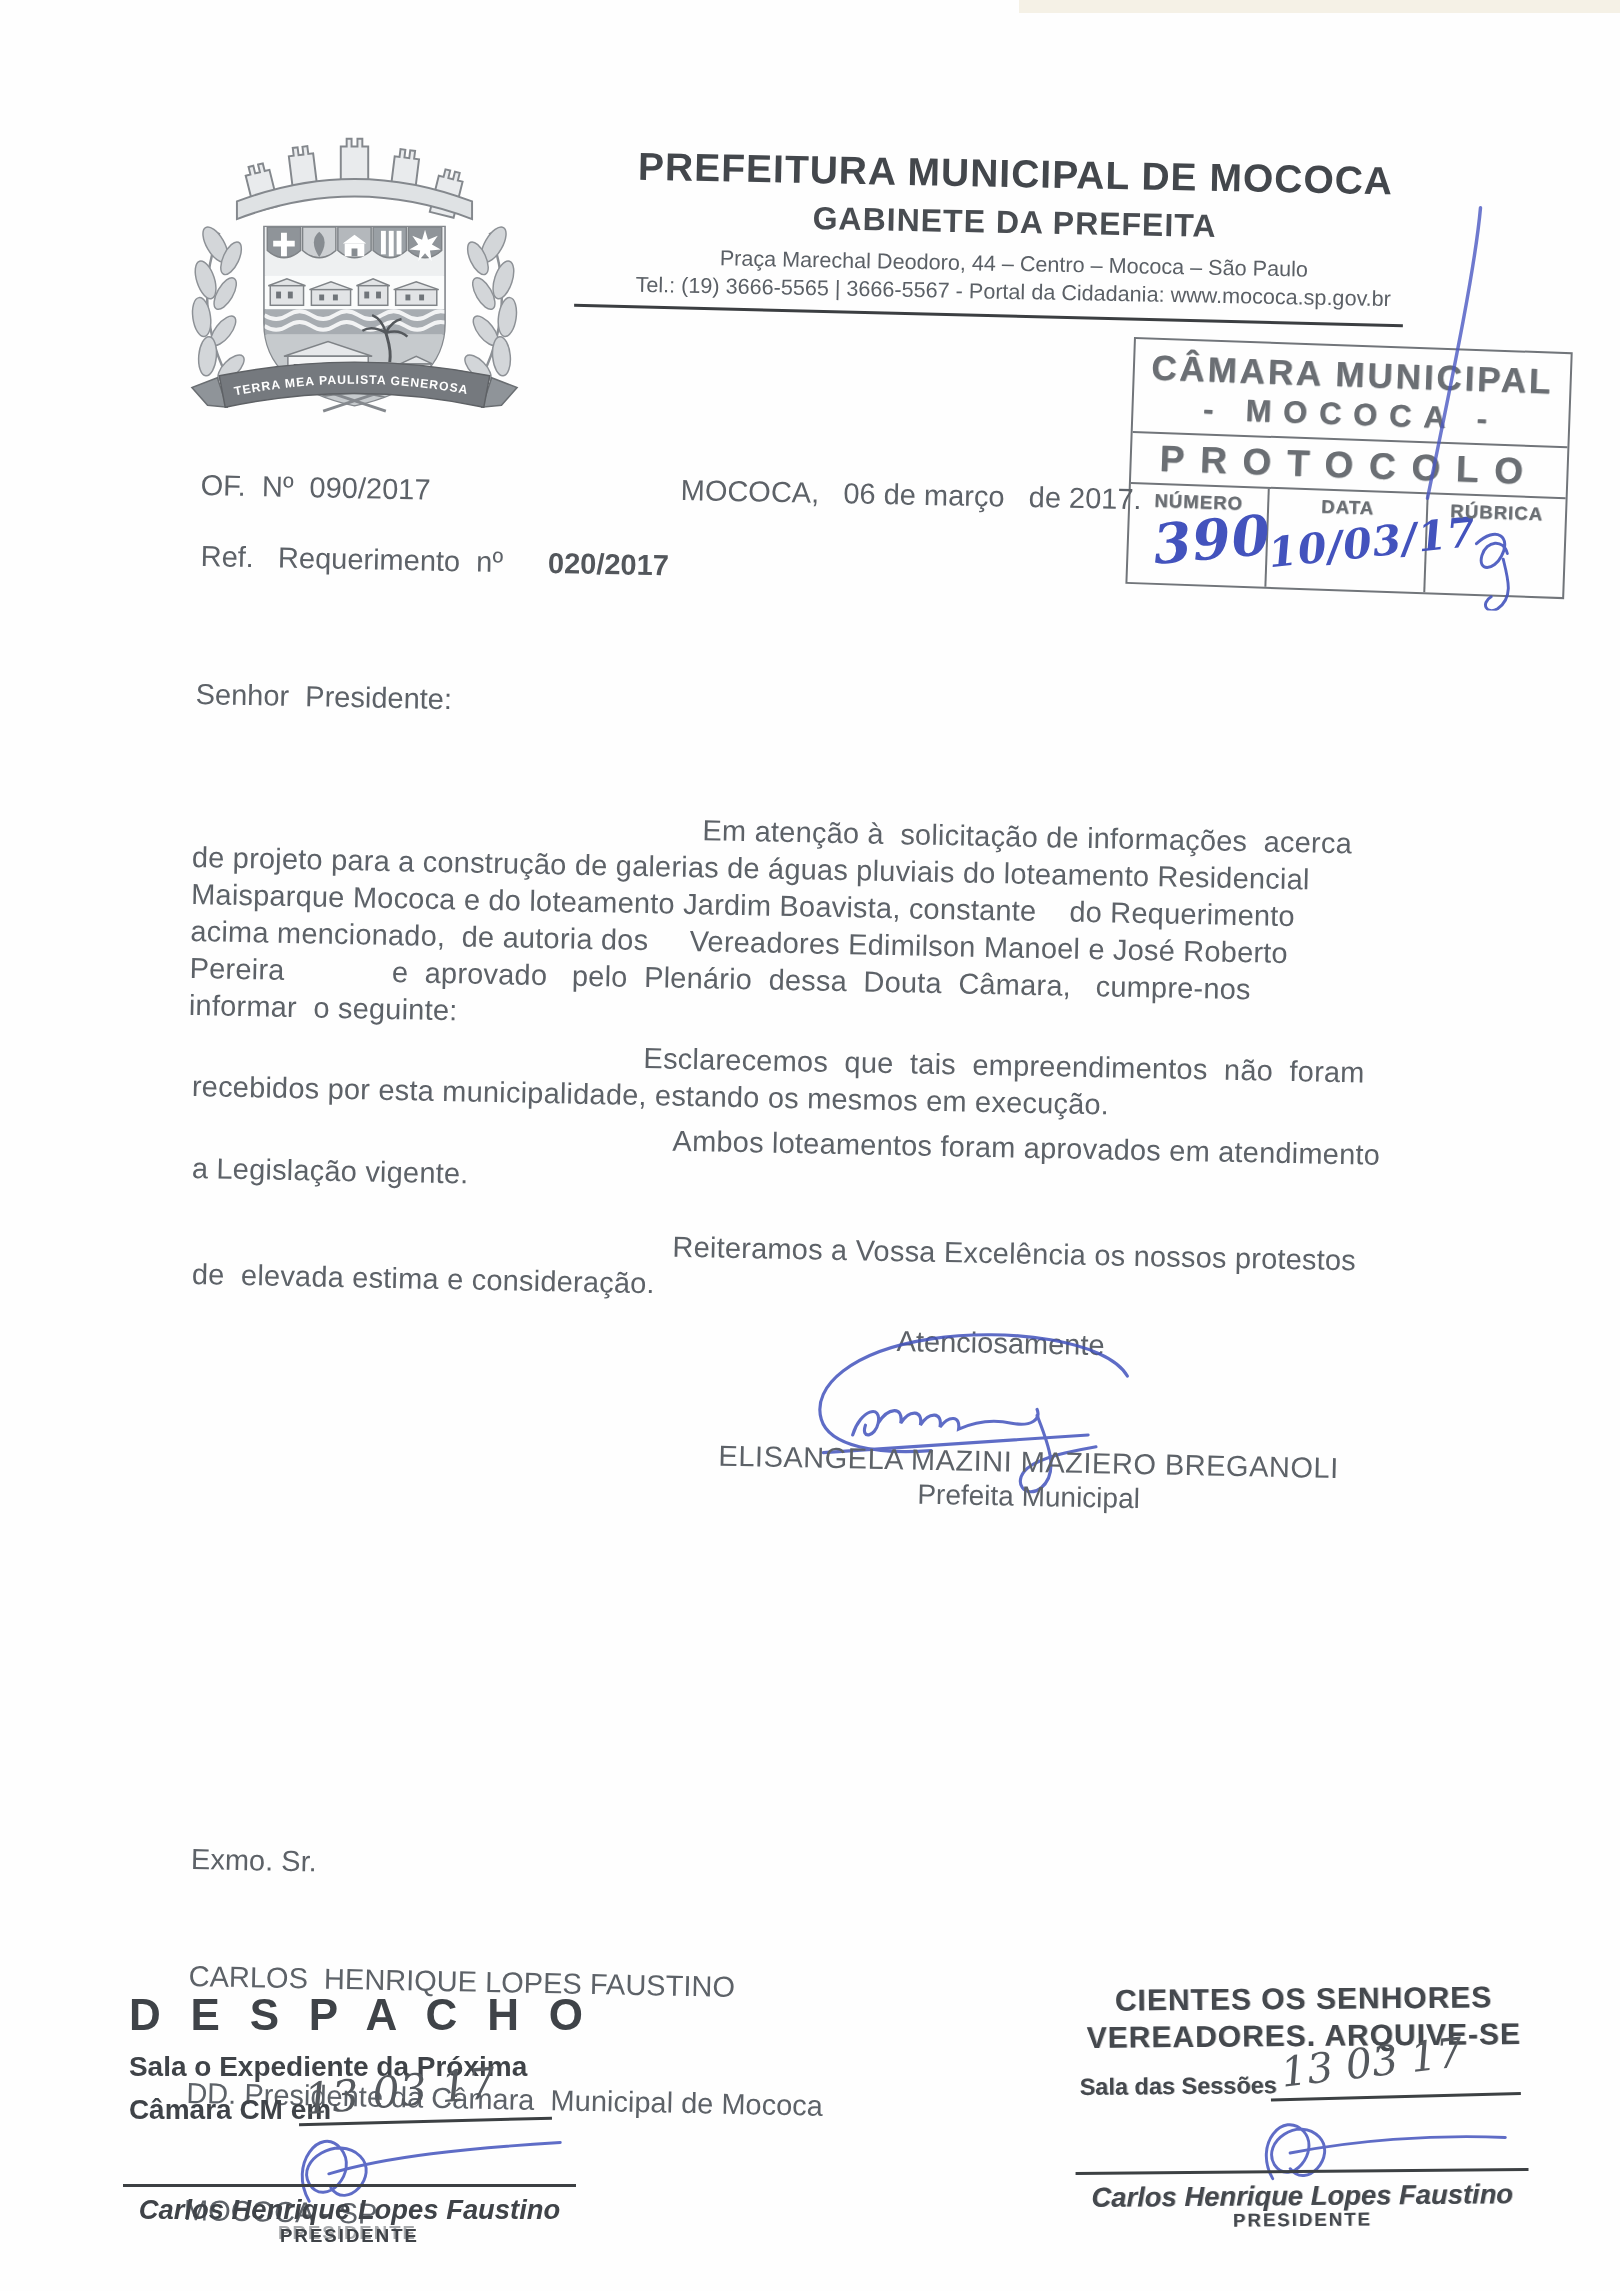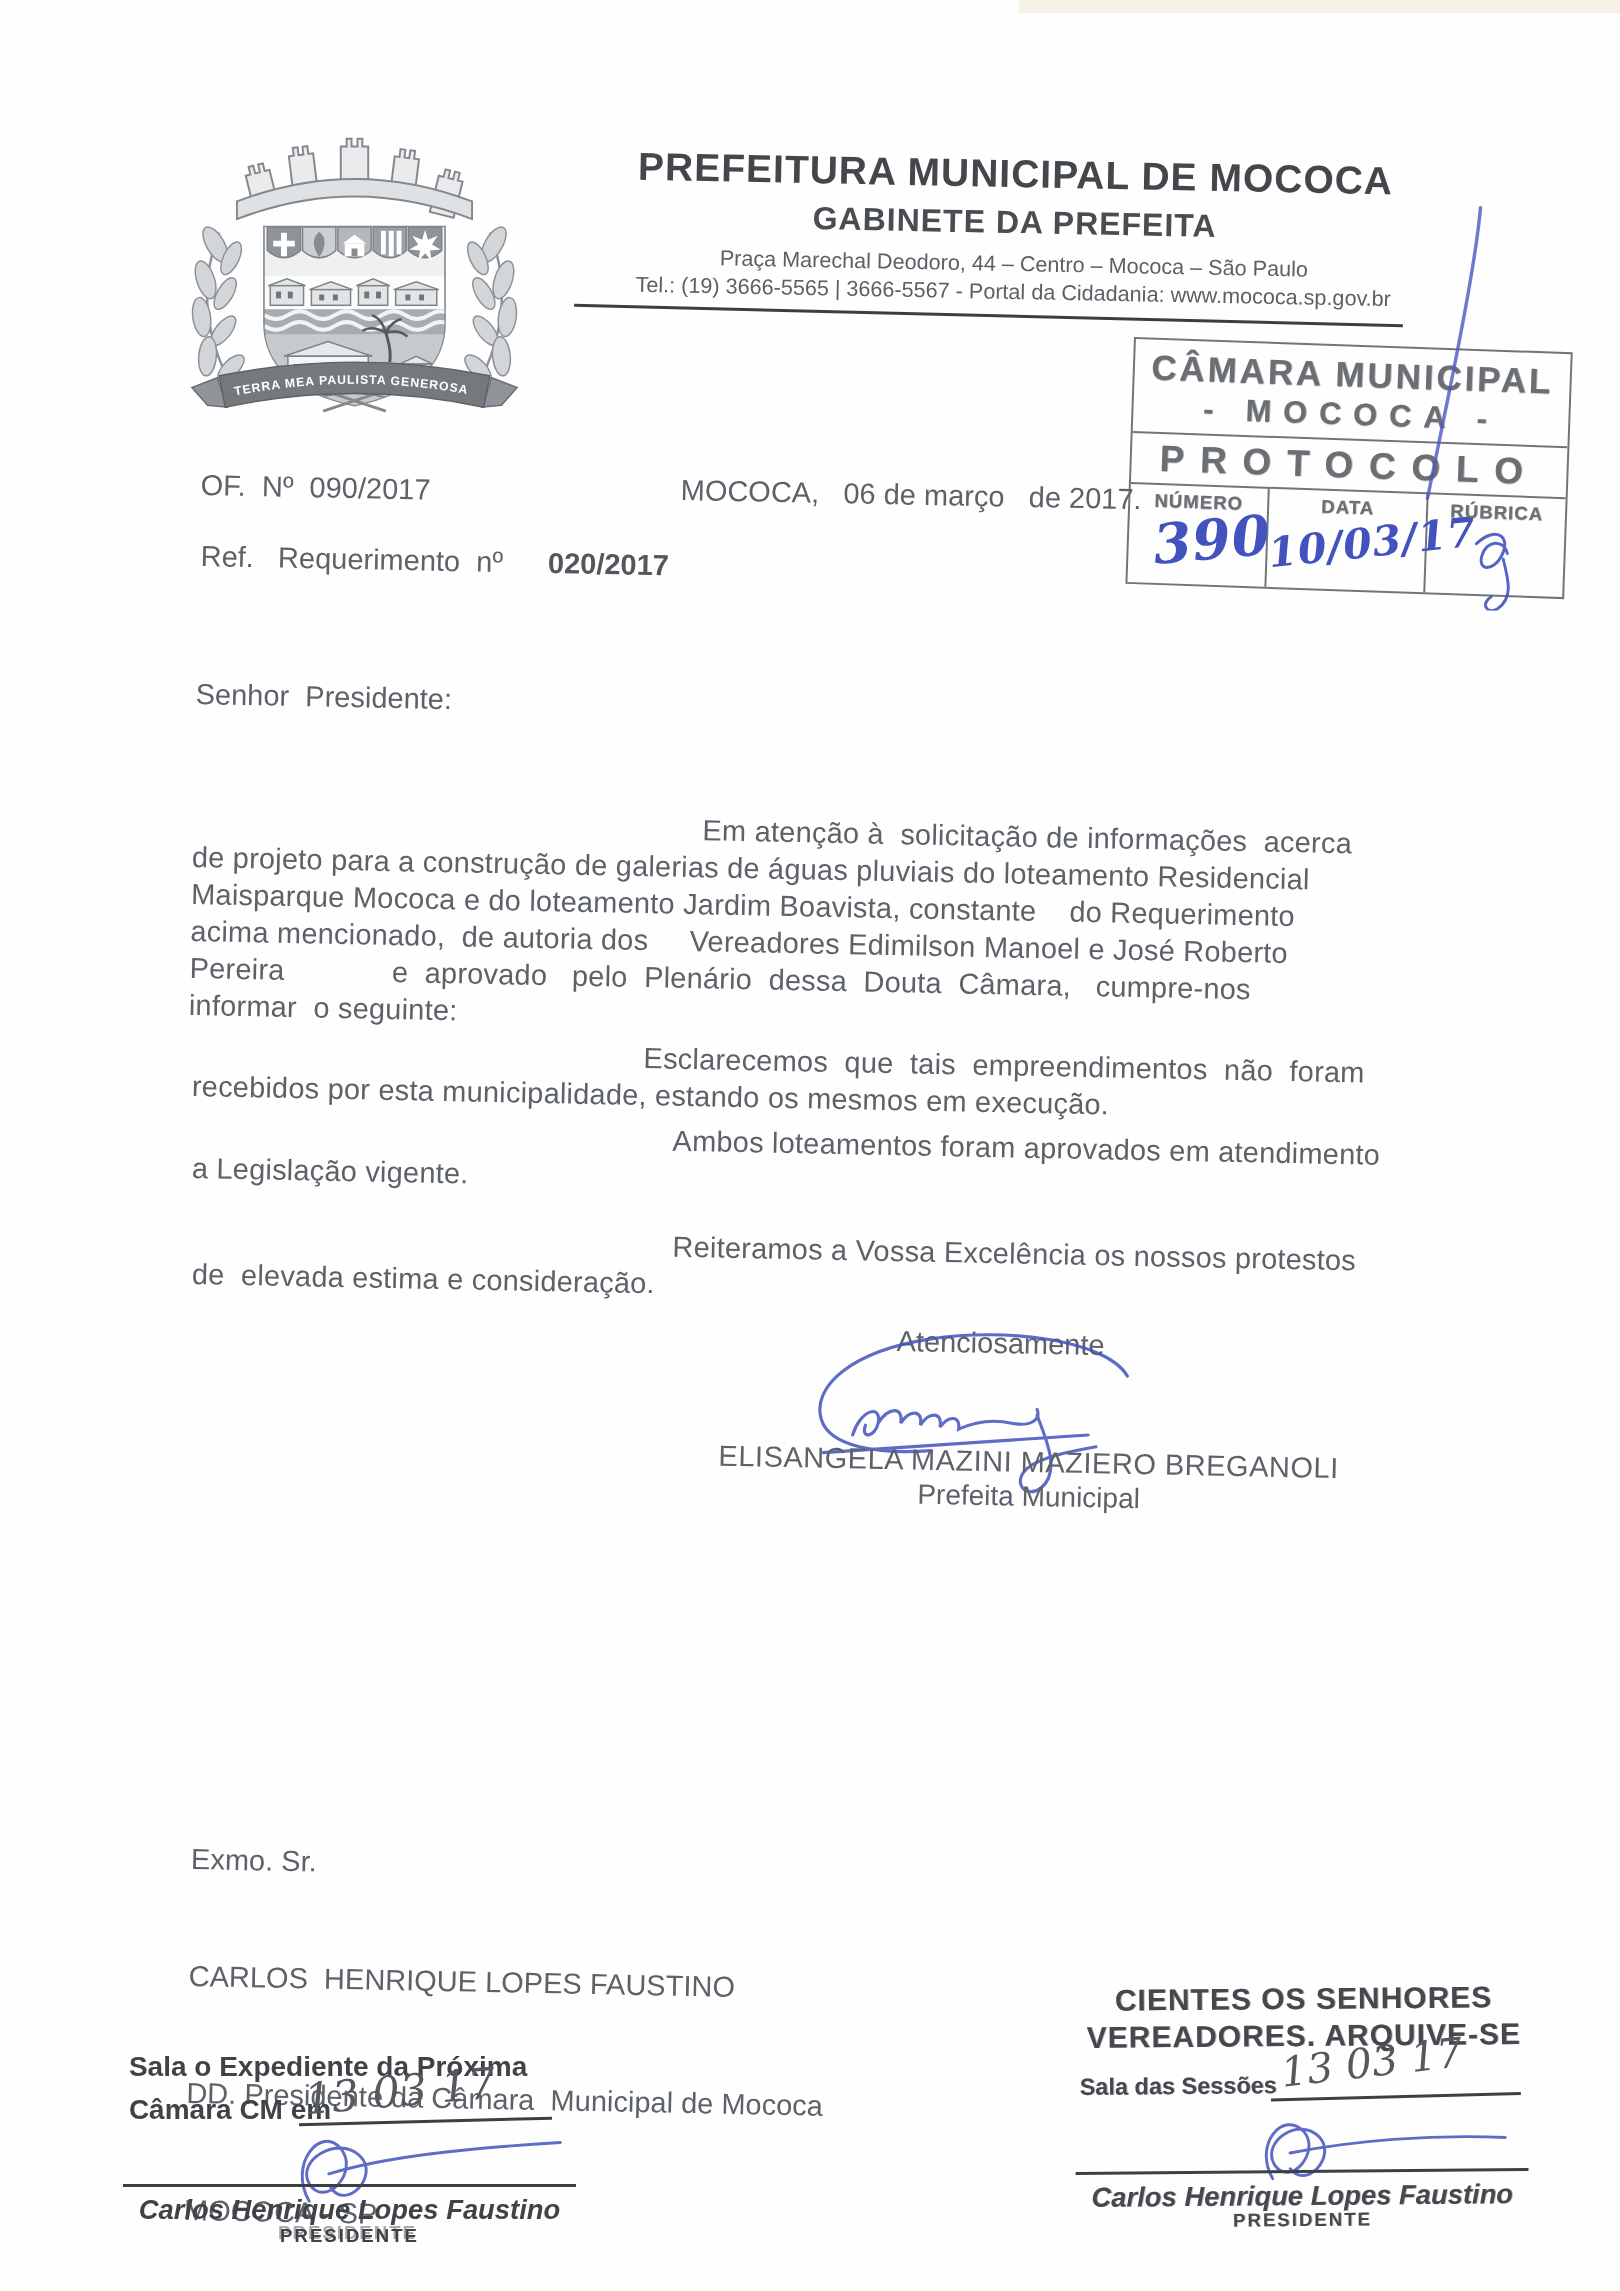--- a/index.html
+++ b/index.html
@@ -250,20 +250,21 @@
   <div class="abs typed center tilt" style="left:686px;top:1474px;width:686px;font-size:28px;">Prefeita Municipal</div>
 
   <div class="abs typed tilt" style="left:193px;top:1762px;font-size:29px;line-height:39px;">
     <div>Exmo. Sr.</div>
     <div>CARLOS  HENRIQUE LOPES FAUSTINO</div>
     <div>DD. Presidente da Câmara  Municipal de Mococa</div>
     <div>MOCOCA - SP</div>
   </div>
 
   <div class="abs dstamp">
+    <div class="abs d-title" style="left:5.9px;top:0;">D E S P A C H O</div>
     <div class="abs d-sub" style="left:5.9px;top:61px;">Sala o Expediente da Próxima</div>
     <div class="abs d-sub" style="left:5.9px;top:104px;">Câmara CM em</div>
     <span class="abs hand-gray" style="left:181px;top:76px;font-size:43px;transform:rotate(-5deg);white-space:nowrap;">13 03 17</span>
     <div class="abs inkline" style="left:176px;top:130px;width:253px;transform:rotate(-1.5deg);"></div>
     <svg class="abs" style="left:147px;top:125px;width:304px;height:103px" viewBox="0 0 310 105">
       <g fill="none" stroke="#4353bd" stroke-width="3" stroke-linecap="round" opacity=".85">
         <path d="M40,88 C18,50 52,10 72,34 C92,58 56,96 40,70 C26,46 70,20 92,42 C112,62 78,98 62,74"></path>
         <path d="M60,60 C120,42 200,34 296,28"></path>
       </g>
     </svg>

